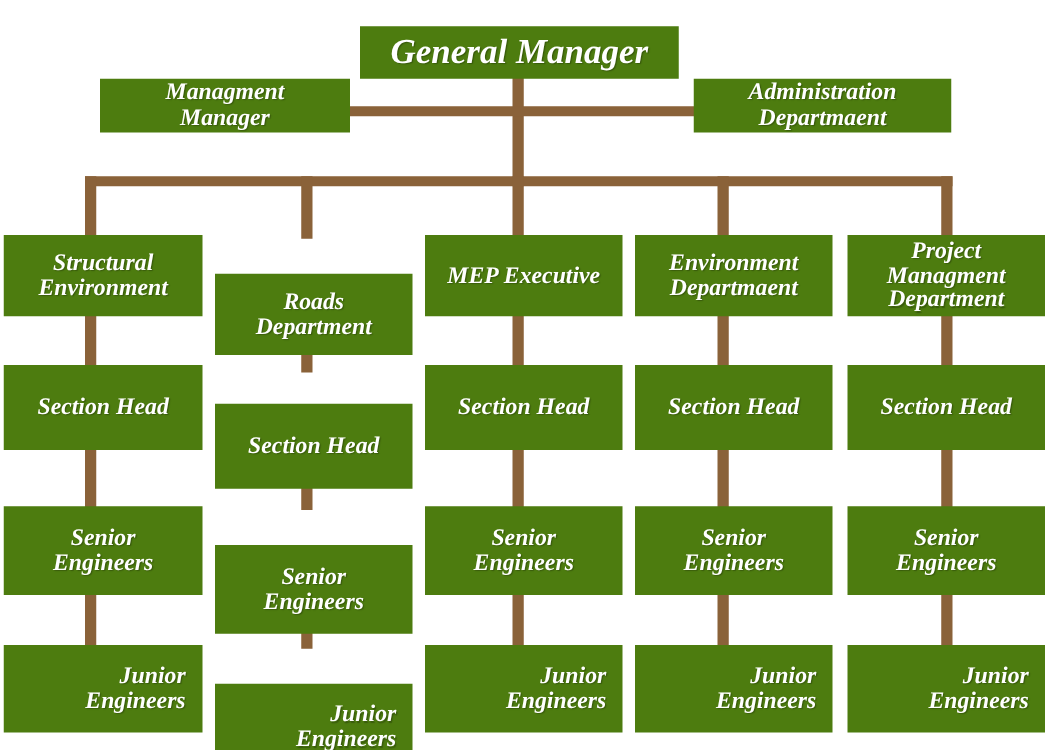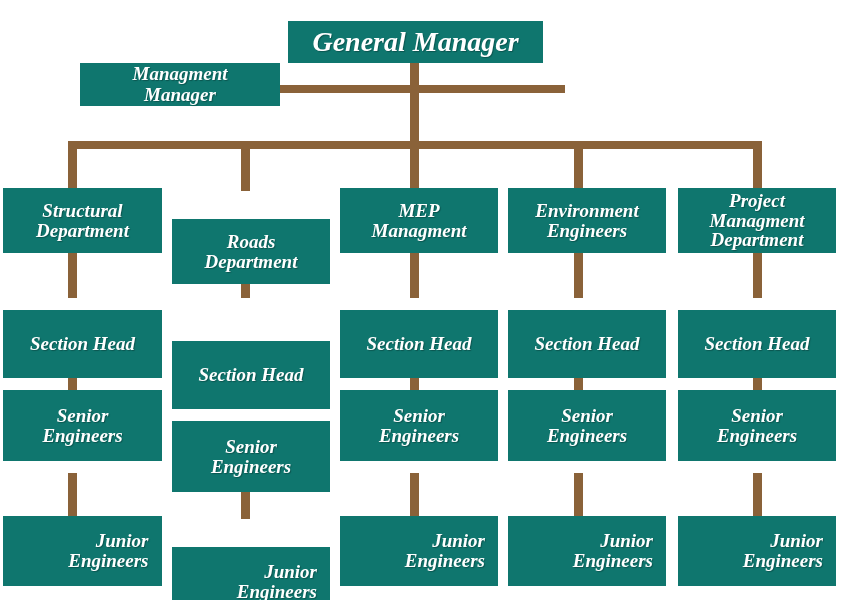--- a/index.html
+++ b/index.html
@@ -1,39 +1,39 @@
 <!DOCTYPE html>
 <html><head>
 <meta charset="utf-8">
 <style>
   html,body{margin:0;padding:0;background:#ffffff;}
   .canvas{
     position:relative;width:850px;height:600px;background:#ffffff;overflow:hidden;
     font-family:"Liberation Serif","DejaVu Serif",serif;
   }
   .node{
-    position:absolute;background:#0f766e;color:#ffffff;
+    position:absolute;background:#4d7c0f;color:#ffffff;
     display:flex;align-items:center;justify-content:center;text-align:center;
     font-weight:bold;font-style:italic;z-index:2;
     text-shadow:1px 1px 1px rgba(0,0,0,0.28);
   }
   .node .lbl{line-height:1.07;}
   .line{position:absolute;background:#8A6239;z-index:1;}
 
   
   .gm{left:288px;top:21px;width:255px;height:42px;font-size:28px;}
   .exec{left:80px;top:63px;width:200px;height:43px;font-size:19px;}
   .exec .lbl{max-width:120px;}
   .admin{left:555px;top:63px;width:206px;height:43px;font-size:19px;}
   .admin .lbl{max-width:150px;}
 
   
   .r-dept{top:188px;height:65px;font-size:19px;}
-  .r-sec {top:310px;height:68px;font-size:19px;}
-  .r-sen {top:390px;height:71px;font-size:19px;}
+  .r-sec {top:292px;height:68px;font-size:19px;}
+  .r-sen {top:405px;height:71px;font-size:19px;}
   .r-jun {top:516px;height:70px;font-size:19px;text-align:right;}
   .r-dept .lbl,.r-sec .lbl,.r-sen .lbl,.r-jun .lbl{max-width:132px;line-height:1.05;}
 
   
   .c1{left:3px;width:159px;}
   .c2{left:172px;width:158px;margin-top:31px;}
   .c3{left:340px;width:158px;}
   .c4{left:508px;width:158px;}
   .c5{left:678px;width:158px;}
 
@@ -82,32 +82,35 @@
   <div class="line v sx4 s4"></div>
   <div class="line v sx5 s4"></div>
 
   <div class="node gm">
     <span class="lbl">General Manager</span>
   </div>
 
   <div class="node exec">
     <span class="lbl">Managment Manager</span>
   </div>
+  <div class="node admin">
+    <span class="lbl">Administration Departmaent</span>
+  </div>
 
   <div class="node r-dept c1">
-    <span class="lbl">Structural Department</span>
+    <span class="lbl">Structural Environment</span>
   </div>
   <div class="node r-dept c2">
     <span class="lbl">Roads Department</span>
   </div>
   <div class="node r-dept c3">
-    <span class="lbl">MEP Managment</span>
+    <span class="lbl">MEP Executive</span>
   </div>
   <div class="node r-dept c4">
-    <span class="lbl">Environment Engineers</span>
+    <span class="lbl">Environment Departmaent</span>
   </div>
   <div class="node r-dept c5">
     <span class="lbl">Project Managment Department</span>
   </div>
 
   <div class="node r-sec c1">
     <span class="lbl">Section Head</span>
   </div>
   <div class="node r-sec c2">
     <span class="lbl">Section Head</span>

